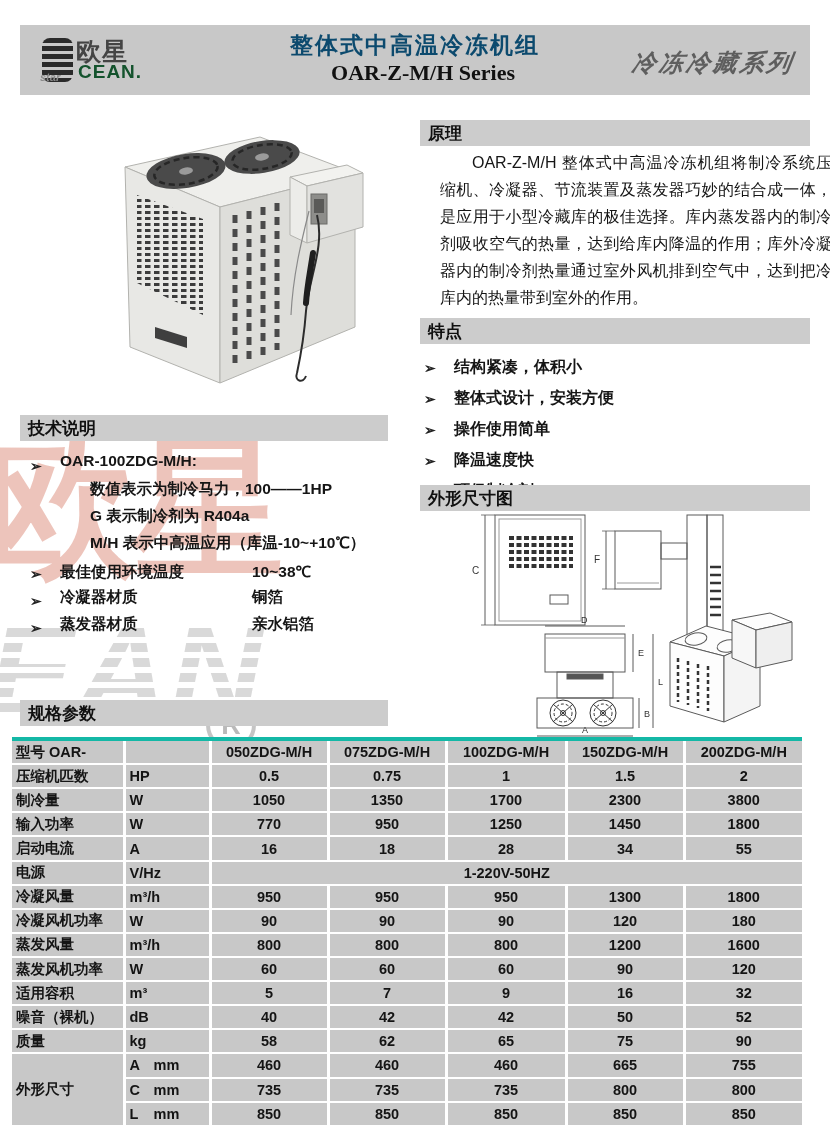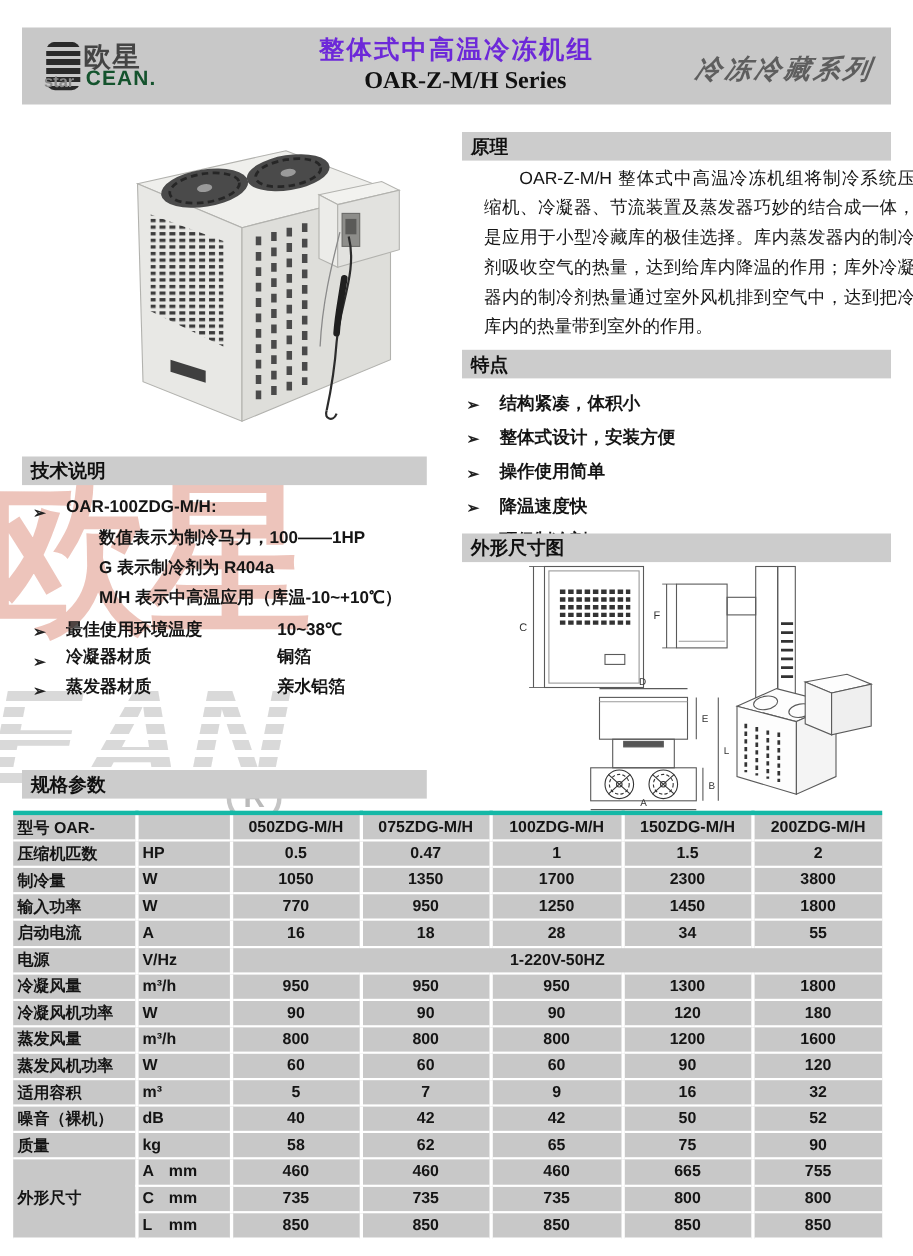--- a/index.html
+++ b/index.html
@@ -19,24 +19,24 @@
           border-radius:50%;color:rgba(140,140,140,.6);font-size:27px;font-weight:900;
           text-align:center;line-height:42px;}
 
   .z1{position:absolute;z-index:1;}
 
   
   .header{left:20px;top:25px;width:790px;height:70px;background:#c8c8c8;}
   .logo{position:absolute;left:22px;top:11px;width:150px;height:50px;}
   .logo-o{position:absolute;left:0;top:2px;width:31px;height:44px;border-radius:8px;
           background:repeating-linear-gradient(180deg,#2a2a2a 0 5px,#c8c8c8 5px 8px);}
-  .logo-star{position:absolute;left:-2px;bottom:3px;font-size:15px;color:#8a8a8a;font-weight:700;}
+  .logo-star{position:absolute;left:-2px;bottom:3px;font-size:11px;font-style:italic;color:#8a8a8a;font-weight:700;}
   .logo-cn{position:absolute;left:34px;top:-1px;font-size:25px;font-weight:900;color:#444;letter-spacing:1px;}
   .logo-en{position:absolute;left:36px;top:25px;font-size:19px;font-weight:900;color:#14532d;letter-spacing:1px;}
-  .hd-title{position:absolute;left:0;right:0;top:5px;text-align:center;font-size:23px;font-weight:900;letter-spacing:2px;color:#6d28d9;}
+  .hd-title{position:absolute;left:0;right:0;top:5px;text-align:center;font-size:23px;font-weight:900;letter-spacing:2px;color:#0c4a6e;}
   .hd-sub{position:absolute;left:16px;right:0;top:35px;text-align:center;font-family:"Liberation Serif",serif;
           font-size:22px;font-weight:700;color:#111;}
   .hd-series{position:absolute;right:16px;top:22px;font-family:"Liberation Serif",serif;font-style:italic;
           font-weight:700;font-size:24px;color:#5e5e5e;letter-spacing:3px;transform:skewX(-8deg);}
 
   
   .sec-bar{height:26px;background:#cccccc;font-size:17px;font-weight:700;color:#101010;
            padding:2px 0 0 8px;box-sizing:border-box;}
   .w-left{left:20px;width:368px;}
   .w-right{left:420px;width:390px;}
@@ -316,21 +316,21 @@
           <th class="val">050ZDG-M/H</th>
           <th class="val">075ZDG-M/H</th>
           <th class="val">100ZDG-M/H</th>
           <th class="val">150ZDG-M/H</th>
           <th class="val">200ZDG-M/H</th>
         </tr>
         <tr>
           <td class="lab">压缩机匹数</td>
           <td class="unit">HP</td>
           <td class="val">0.5</td>
-          <td class="val">0.47</td>
+          <td class="val">0.75</td>
           <td class="val">1</td>
           <td class="val">1.5</td>
           <td class="val">2</td>
         </tr>
         <tr>
           <td class="lab">制冷量</td>
           <td class="unit">W</td>
           <td class="val">1050</td>
           <td class="val">1350</td>
           <td class="val">1700</td>

